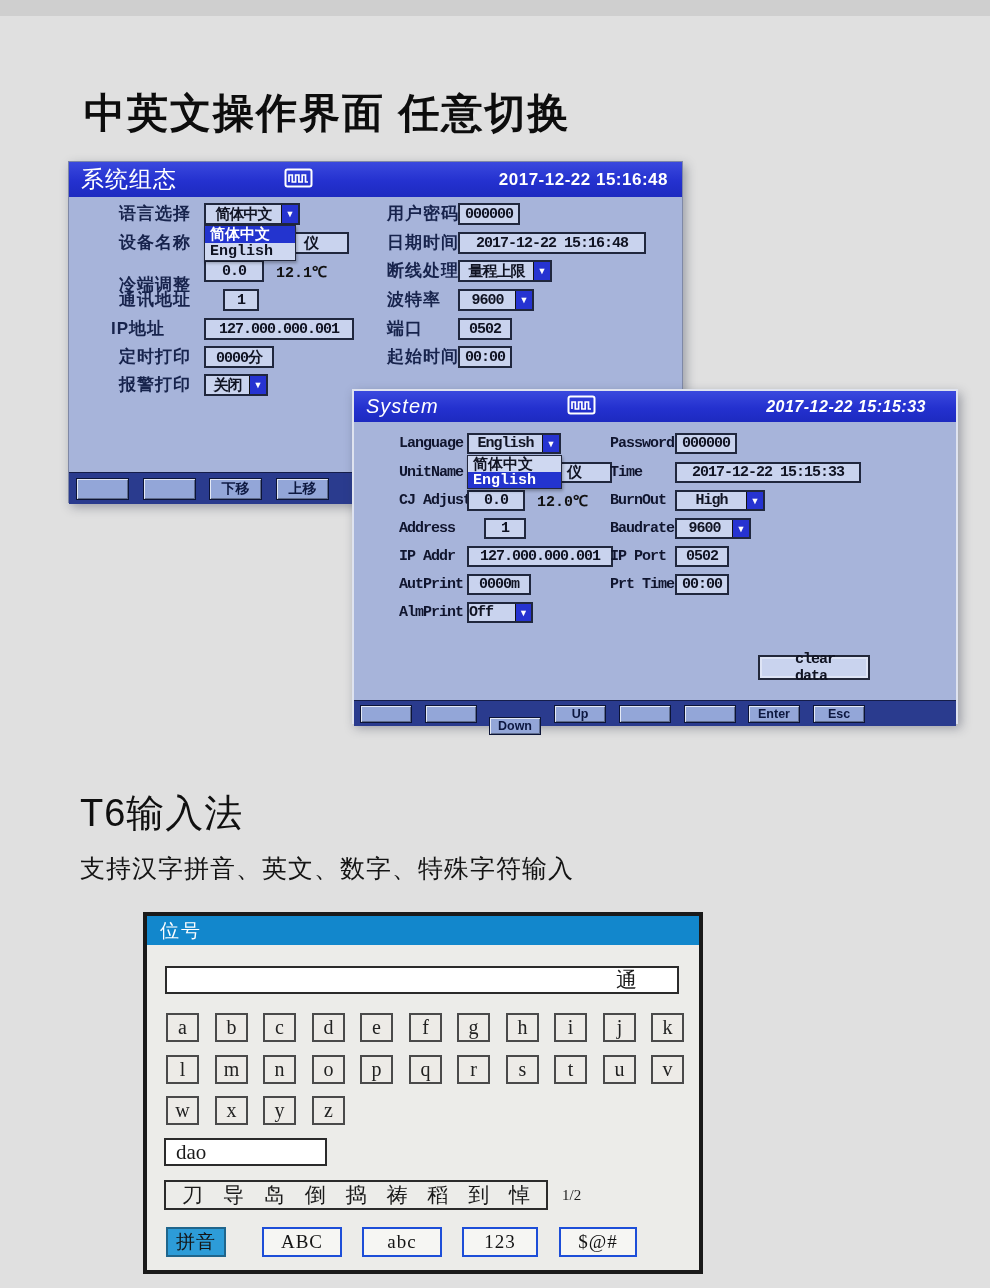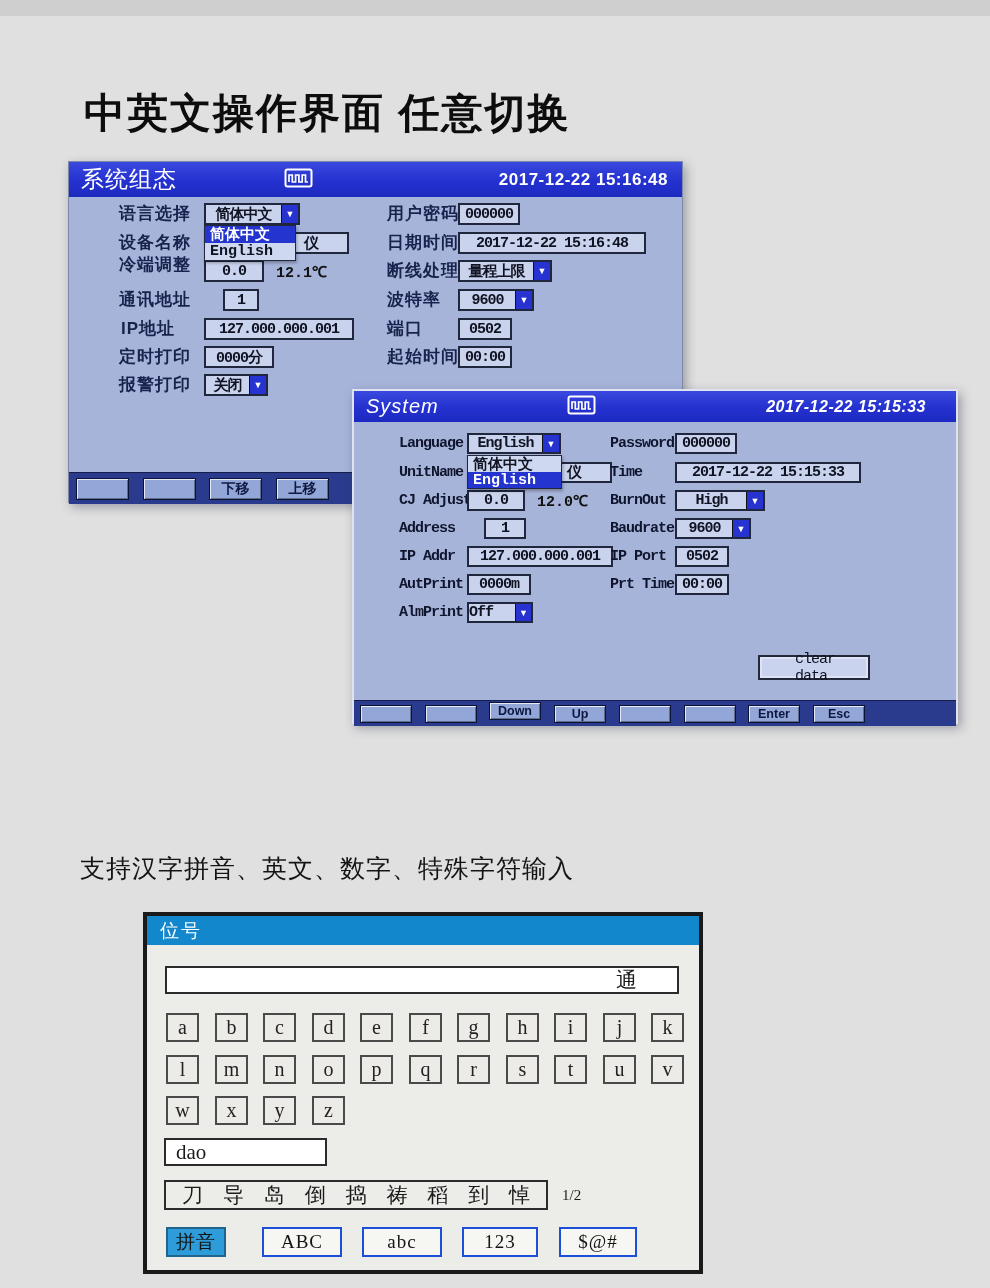--- a/index.html
+++ b/index.html
@@ -28,21 +28,21 @@
   .fldbox.padded{justify-content:flex-start;}
   .suffixtxt{position:absolute;font-family:"Liberation Mono","DejaVu Sans Mono",monospace;font-size:15px;font-weight:700;color:#111;white-space:nowrap;display:flex;align-items:center;}
   .combo{position:absolute;display:flex;border:2px solid #20273d;background:#c9d3ee;}
   .combo .cval{display:flex;align-items:center;justify-content:center;font-size:15px;font-weight:700;font-family:"Liberation Mono","DejaVu Sans Mono",monospace;letter-spacing:-1px;color:#101322;flex:1;white-space:nowrap;}
   .combo .carrow{width:17px;background:#2633d1;border-left:1px solid #111;color:#fff;font-size:9px;display:flex;align-items:center;justify-content:center;}
   .ddlist{position:absolute;background:#cfd8f1;border:1px solid #23283c;z-index:6;box-shadow:1px 2px 3px rgba(0,0,0,.3);}
   .dditem{display:flex;align-items:center;padding-left:5px;font-size:15px;font-weight:700;letter-spacing:0;color:#101322;font-family:"Liberation Mono","DejaVu Sans Mono",monospace;white-space:nowrap;}
   .dditem.sel{background:#2334cf;color:#fff;}
   .softstrip{position:absolute;left:0;right:0;background:#2a3b8e;border-top:1px solid #151d4a;}
   .softkey{position:absolute;background:#93a6d8;border:1px solid #0c1436;box-shadow:inset 1px 1px 0 rgba(255,255,255,.75),inset -1px -1px 0 rgba(0,0,0,.35);color:#0d1840;display:flex;align-items:center;justify-content:center;font-weight:700;white-space:nowrap;}
-  .clearbtn{position:absolute;background:#c9d3ee;border:2px solid #23283a;box-shadow:inset 0 0 0 2px rgba(255,255,255,.4);display:flex;align-items:center;justify-content:center;font-family:"Liberation Mono","DejaVu Sans Mono",monospace;font-size:15px;font-weight:400;letter-spacing:-1px;color:#101322;padding-left:35px;}
+  .clearbtn{position:absolute;background:#c9d3ee;border:2px solid #23283a;box-shadow:inset 0 0 0 2px rgba(255,255,255,.4);display:flex;align-items:center;justify-content:center;font-family:"Liberation Mono","DejaVu Sans Mono",monospace;font-size:15px;font-weight:700;letter-spacing:-1px;color:#101322;padding-left:35px;}
 
   
   .t6dlg{position:absolute;left:143px;top:896px;width:560px;height:362px;background:#ecece9;border:4px solid #1a1a1a;}
   .t6title{position:absolute;left:0;top:0;right:0;height:29px;background:#1287cc;color:#fff;display:flex;align-items:center;padding-left:13px;font-size:19px;letter-spacing:2px;}
   .t6input{position:absolute;background:#fff;border:2px solid #2b2b2b;display:flex;align-items:center;font-family:"Liberation Serif","DejaVu Serif",serif;font-size:21px;color:#1a1a1a;}
   .t6input.rt{justify-content:flex-end;padding-right:40px;}
   .t6key{position:absolute;width:33px;height:29px;background:#edebe7;border:2px solid #4a4a4a;display:flex;align-items:center;justify-content:center;font-family:"Liberation Serif","DejaVu Serif",serif;font-size:20px;color:#222;}
   .t6cand{position:absolute;border:2px solid #2b2b2b;background:#ecece9;display:flex;align-items:center;justify-content:space-between;padding:0 16px;font-family:"Liberation Serif","DejaVu Serif",serif;font-size:21px;color:#1a1a1a;}
   .t6page{position:absolute;font-family:"Liberation Serif","DejaVu Serif",serif;font-size:15px;color:#1a1a1a;display:flex;align-items:center;}
   .t6mode{position:absolute;height:30px;border:2px solid #1d4ed8;background:#f6f6f3;display:flex;align-items:center;justify-content:center;font-family:"Liberation Serif","DejaVu Serif",serif;font-size:19px;color:#141414;letter-spacing:1px;}
@@ -64,26 +64,26 @@
         <span class="wdate" style="font-size: 17px; padding-right: 14px;">2017-12-22 15:16:48</span>
       </div>
       <div class="body-area" style="top: 35px; height: 275px;"></div>
       <div class="fldlabel lab-cjk" style="left: 50px; top: 41px; line-height: 22px;">语言选择</div>
       <div class="combo" style="left: 135px; top: 41px; width: 96px; height: 22px;">
         <span class="cval">简体中文</span>
         <span class="carrow">▼</span>
       </div>
       <div class="fldlabel lab-cjk" style="left: 50px; top: 70px; line-height: 22px;">设备名称</div>
       <div class="fldbox padded" style="left: 135px; top: 70px; width: 145px; height: 22px; padding-left: 98px;">仪</div>
-      <div class="fldlabel lab-cjk" style="left: 50px; top: 92px; line-height: 22px;">冷端调整</div>
+      <div class="fldlabel lab-cjk" style="left: 50px; top: 113px; line-height: 22px; font-family: Liberation Mono, monospace;">冷端调整</div>
       <div class="fldbox" style="left: 135px; top: 98px; width: 60px; height: 22px;">0.0</div>
       <div class="suffixtxt" style="left: 207px; top: 98px; height: 22px;">12.1℃</div>
       <div class="fldlabel lab-cjk" style="left: 50px; top: 127px; line-height: 22px;">通讯地址</div>
       <div class="fldbox" style="left: 154px; top: 127px; width: 36px; height: 22px;">1</div>
-      <div class="fldlabel lab-cjk" style="left: 52px; top: 156px; line-height: 22px;">IP地址</div>
+      <div class="fldlabel lab-cjk" style="left: 42px; top: 156px; line-height: 22px;">IP地址</div>
       <div class="fldbox" style="left: 135px; top: 156px; width: 150px; height: 22px;">127.000.000.001</div>
       <div class="fldlabel lab-cjk" style="left: 50px; top: 184px; line-height: 22px;">定时打印</div>
       <div class="fldbox" style="left: 135px; top: 184px; width: 70px; height: 22px;">0000分</div>
       <div class="fldlabel lab-cjk" style="left: 50px; top: 212px; line-height: 22px;">报警打印</div>
       <div class="combo" style="left: 135px; top: 212px; width: 64px; height: 22px;">
         <span class="cval">关闭</span>
         <span class="carrow">▼</span>
       </div>
       <div class="fldlabel lab-cjk" style="left: 318px; top: 41px; line-height: 22px;">用户密码</div>
       <div class="fldbox" style="left: 389px; top: 41px; width: 62px; height: 22px;">000000</div>
@@ -164,29 +164,30 @@
       <div class="fldlabel lab-mono" style="left: 256px; top: 183px; line-height: 21px;">Prt Time</div>
       <div class="fldbox" style="left: 321px; top: 183px; width: 54px; height: 21px;">00:00</div>
       <div class="ddlist" style="left: 113px; top: 64px; width: 95px;">
         <div class="dditem" style="height: 16px;">简体中文</div>
         <div class="dditem sel" style="height: 16px;">English</div>
       </div>
       <div class="clearbtn" style="left: 404px; top: 264px; width: 112px; height: 25px;">clear data</div>
       <div class="softstrip" style="top: 309px; height: 26px;">
         <div class="softkey" style="left: 6px; top: 4px; width: 52px; height: 18px; font-size: 12.5px;"></div>
         <div class="softkey" style="left: 71px; top: 4px; width: 52px; height: 18px; font-size: 12.5px;"></div>
-        <div class="softkey" style="left: 135px; top: 1px; width: 52px; height: 18px; font-size: 12.5px;">Down</div>
+        <div class="softkey" style="left: 135px; top: 16px; width: 52px; height: 18px; font-size: 12.5px;">Down</div>
         <div class="softkey" style="left: 200px; top: 4px; width: 52px; height: 18px; font-size: 12.5px;">Up</div>
         <div class="softkey" style="left: 265px; top: 4px; width: 52px; height: 18px; font-size: 12.5px;"></div>
         <div class="softkey" style="left: 330px; top: 4px; width: 52px; height: 18px; font-size: 12.5px;"></div>
         <div class="softkey" style="left: 394px; top: 4px; width: 52px; height: 18px; font-size: 12.5px;">Enter</div>
         <div class="softkey" style="left: 459px; top: 4px; width: 52px; height: 18px; font-size: 12.5px;">Esc</div>
       </div>
     </div>
 
+  <h2 class="t6-heading">T6输入法</h2>
   <p class="t6-subtitle">支持汉字拼音、英文、数字、特殊字符输入</p>
 
   <div class="t6dlg">
     <div class="t6title">位号</div>
     <div class="t6input rt" style="left:18px;top:50px;width:514px;height:28px;">通</div>
     <div id="t6-keys">
         <div class="t6key" style="left: 19px; top: 97px;">a</div>
         <div class="t6key" style="left: 68px; top: 97px;">b</div>
         <div class="t6key" style="left: 116px; top: 97px;">c</div>
         <div class="t6key" style="left: 165px; top: 97px;">d</div>

